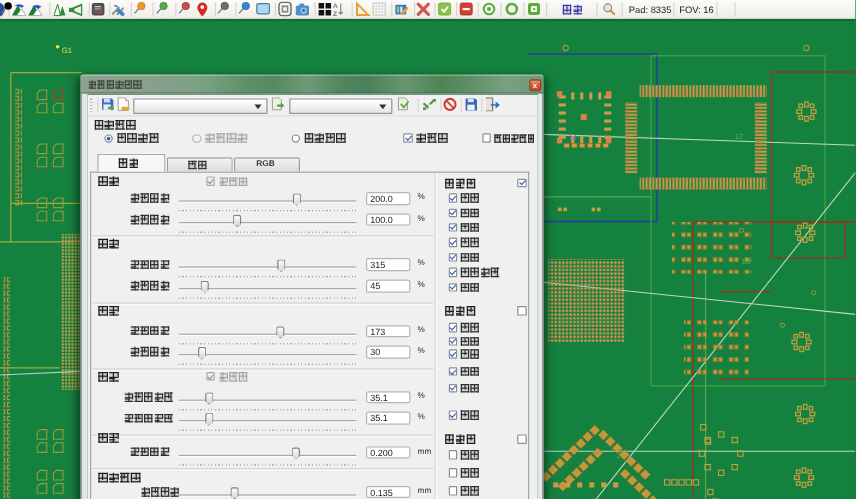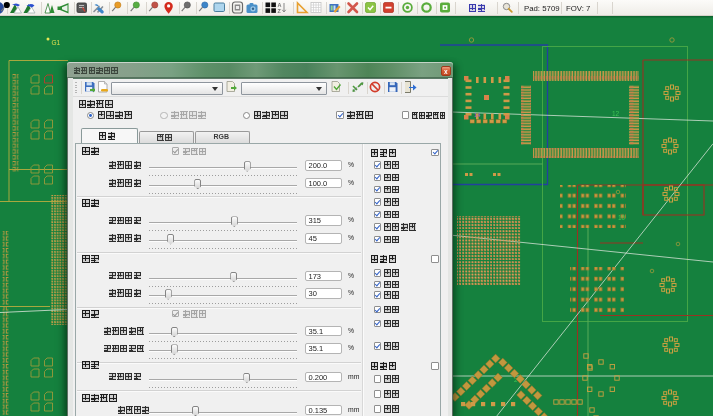--- a/index.html
+++ b/index.html
@@ -167,22 +167,22 @@
       </g>
 <g transform="translate(502.5,2.5)">
         <circle cx="4" cy="4" r="3.2" fill="#e8e4d8" stroke="#8a8a8a" stroke-width="1"></circle>
         <path d="M6.3,6.3 l3,3" stroke="#c89a30" stroke-width="1.8" stroke-linecap="round"></path>
       </g>
 </svg>
 <div class="z" style="left:468.5px;top:4px;--c:#3a3aae;opacity:1.0">
       <b class="g0" style="width:7.4px;height:8px;margin-right:1.8px"></b>
       <b class="g1" style="width:7.4px;height:8px;margin-right:1.8px"></b>
     </div>
-<div class="txt" style="left:524px;top:4px;font-size:7.8px">Pad: 5709</div>
-<div class="txt" style="left:566px;top:4px;font-size:7.8px">FOV: 7</div>
+<div class="txt" style="left:524px;top:4px;font-size:7.8px">Pad: 8335</div>
+<div class="txt" style="left:566px;top:4px;font-size:7.8px">FOV: 16</div>
 <svg class="abs" style="left:0;top:16px" width="713" height="400" viewBox="0 0 713 400">
 <rect width="713" height="400" fill="#15813e"></rect>
 <rect width="713" height="1.5" fill="#0d6630"></rect>
 <defs>
 <pattern id="bga" width="2.7" height="2.7" patternUnits="userSpaceOnUse">
           <rect x="0.3" y="0.3" width="1.6" height="1.6" fill="#cf9c44"></rect>
           <rect x="0.3" y="0.3" width="0.8" height="0.8" fill="#e0b25c"></rect>
         </pattern>
 <pattern id="bga2" width="3.1" height="3.1" patternUnits="userSpaceOnUse">
           <rect x="0.4" y="0.4" width="1.9" height="1.9" fill="#d28a4c"></rect>

